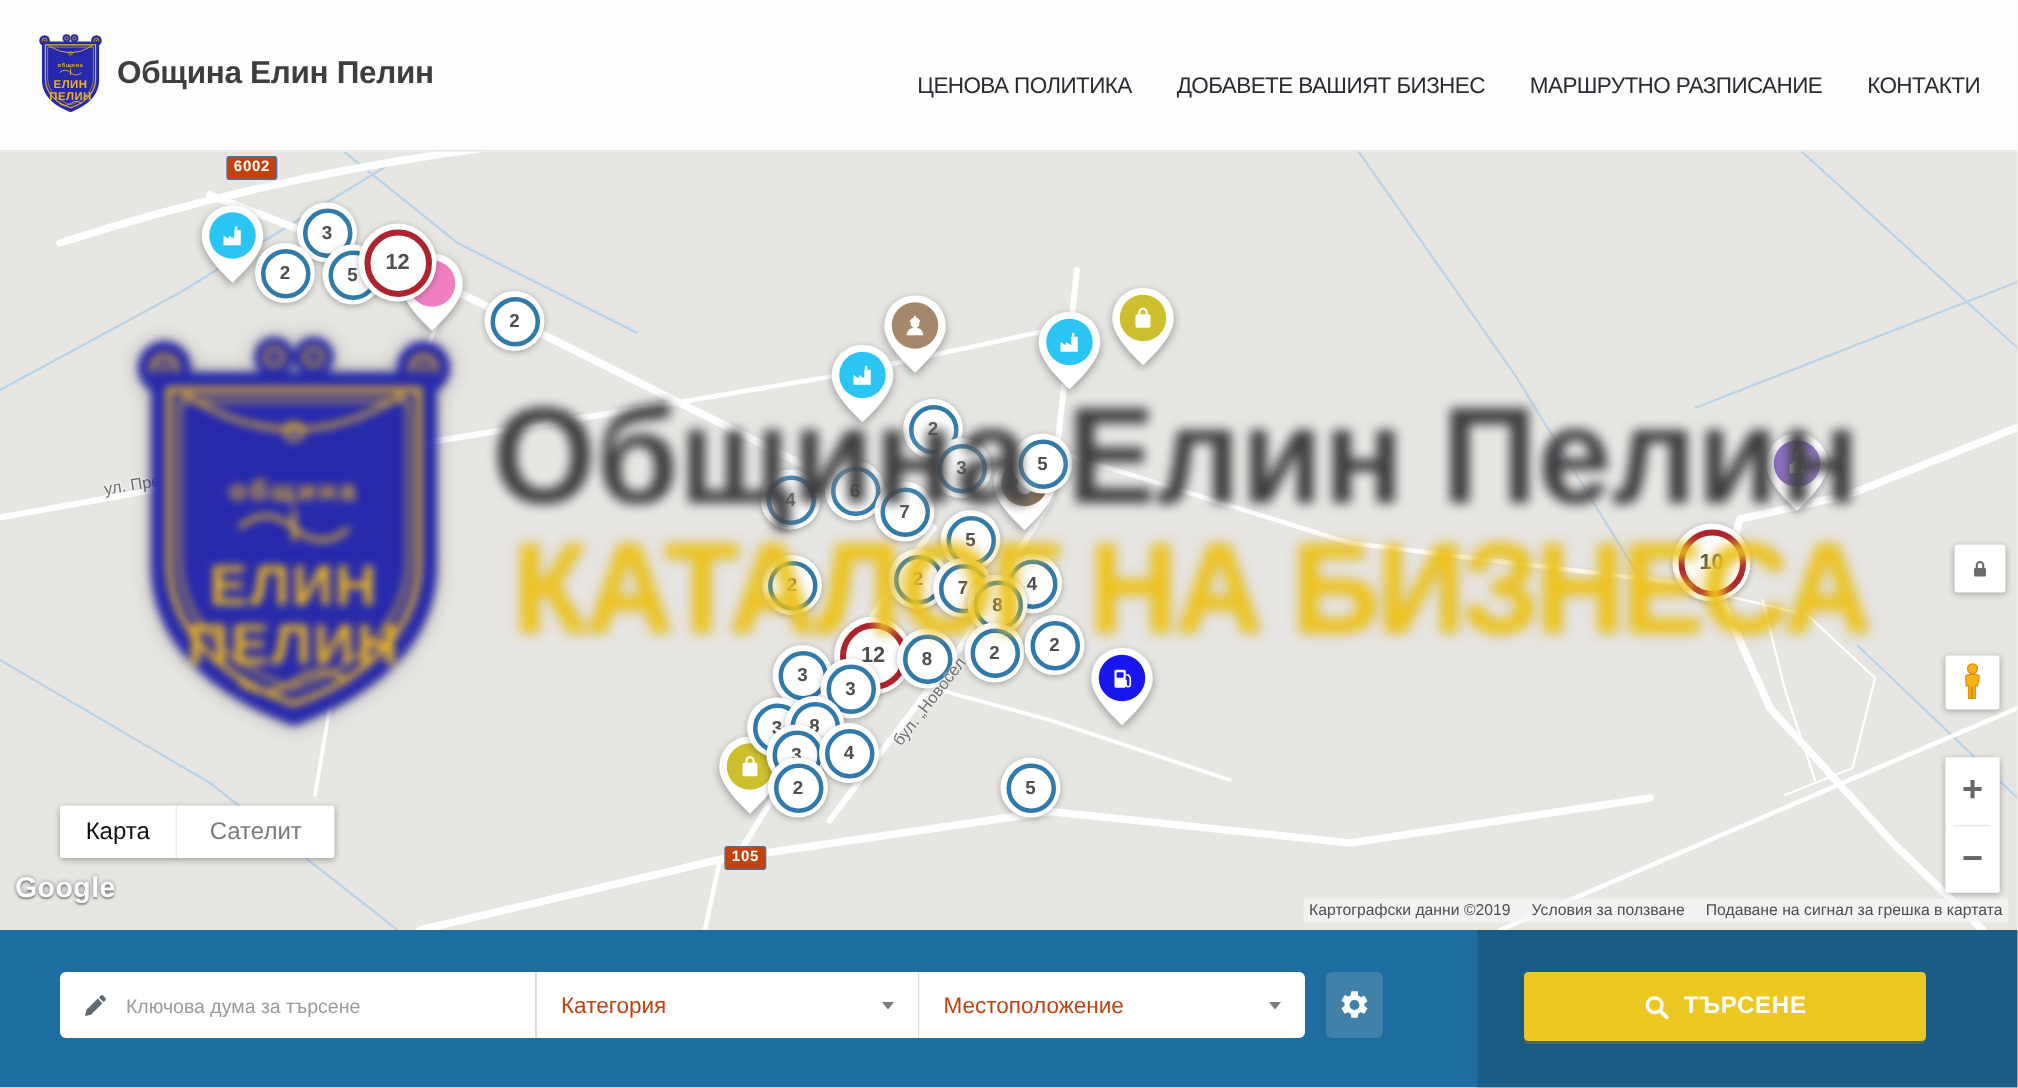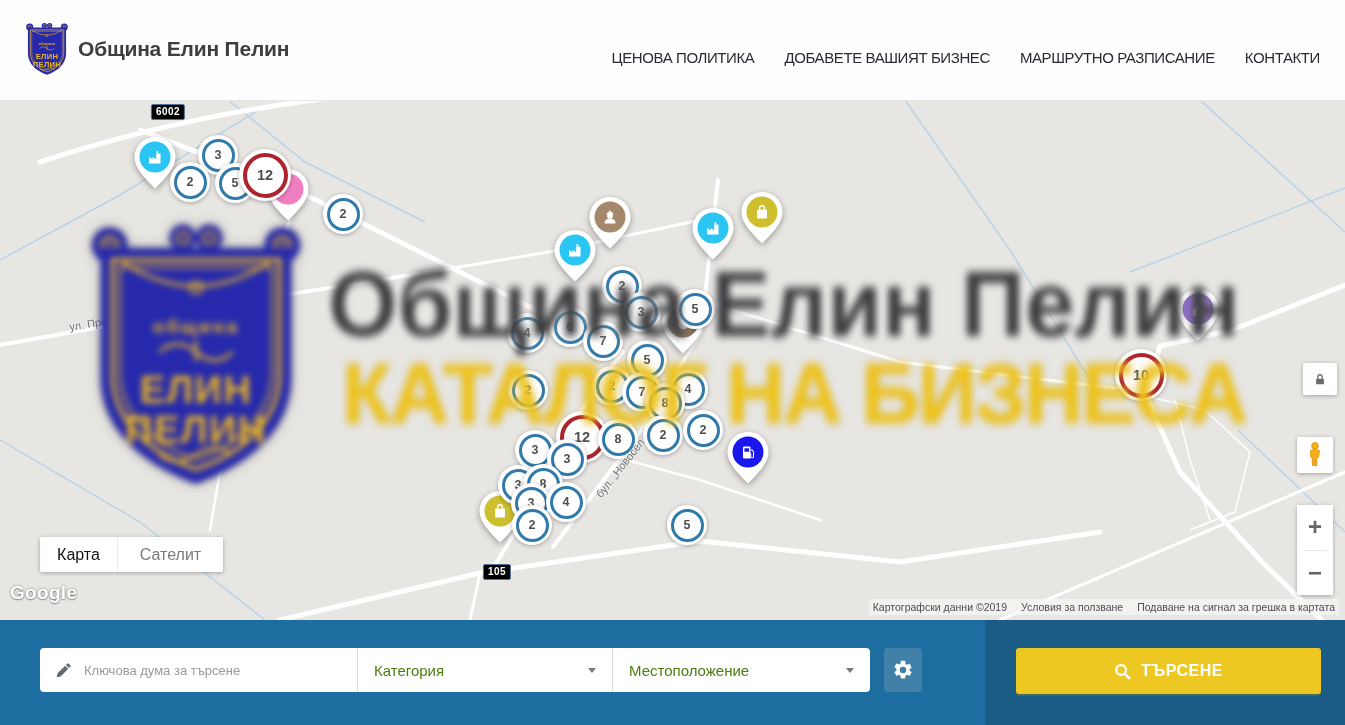--- a/index.html
+++ b/index.html
@@ -25,21 +25,21 @@
   .cluster{position:absolute;transform:translate(-50%,-50%);background:#fff;border-radius:50%;
            box-shadow:0 1px 4px rgba(0,0,0,.3);display:flex;align-items:center;justify-content:center;}
   .cluster.blue{width:40px;height:40px;}
   .cluster.blue .ring{width:27px;height:27px;border:3px solid #3079ab;}
   .cluster.red{width:52px;height:52px;}
   .cluster.red .ring{width:37px;height:37px;border:4px solid #ae242c;}
   .cluster .ring{border-radius:50%;display:flex;align-items:center;justify-content:center;background:#fff;}
   .cluster .cnt{font-weight:700;color:#4f4f4f;font-size:12.5px;}
   .cluster.red .cnt{font-size:14.5px;}
 
-  .road-shield{position:absolute;transform:translate(-50%,-50%);background:#000000;border:1px solid #51719d;
+  .road-shield{position:absolute;transform:translate(-50%,-50%);background:#c2410c;border:1px solid #51719d;
                color:#fff;font-size:10px;font-weight:700;padding:1px 4px 2px;border-radius:2px;letter-spacing:.5px;z-index:2;}
   .street-label{position:absolute;color:#6f6f6f;font-size:11px;white-space:nowrap;z-index:2;
                 text-shadow:0 0 2px #fff,0 0 2px #fff;}
 
   
   .wm{position:absolute;z-index:6;pointer-events:none;}
   .wm-crest{left:85px;top:116px;width:222px;filter:blur(3px) drop-shadow(0 0 6px rgba(0,0,0,.35));}
   .wm-title{left:328px;top:158px;font-size:92px;font-weight:700;color:#3d3d40;letter-spacing:0;
             line-height:1;filter:blur(4px);text-shadow:0 0 8px rgba(255,255,255,.85);
             transform:scaleX(.97);transform-origin:left;white-space:nowrap;}
@@ -71,26 +71,26 @@
   .searchbar{position:absolute;top:620px;left:0;width:1345px;height:105px;background:#1e6da1;z-index:40;}
   .searchbar .right-panel{position:absolute;left:985px;top:0;width:360px;height:105px;background:#1a5c86;}
   .fields{position:absolute;left:40px;top:28px;height:44px;display:flex;}
   .field{background:#fff;height:44px;display:flex;align-items:center;box-sizing:border-box;position:relative;}
   .f-keyword{width:317px;border-radius:4px 0 0 4px;padding-left:15px;}
   .f-keyword input{border:0;outline:none;font-size:13px;color:#444;width:250px;margin-left:10px;
                    font-family:"Liberation Sans",sans-serif;}
   .f-keyword input::placeholder{color:#9a9a9a;}
   .f-select{width:255px;border-left:1px solid #dcdcdc;padding:0 16px;cursor:pointer;justify-content:space-between;}
   .f-select.last{width:258px;border-radius:0 4px 4px 0;}
-  .f-select .val{font-size:15px;color:#4d7c0f;}
+  .f-select .val{font-size:15px;color:#c2410c;}
   .arrow-down{width:0;height:0;border-left:4.5px solid transparent;border-right:4.5px solid transparent;
               border-top:5.5px solid #7a7a7a;}
   .gear-btn{position:absolute;left:884px;top:28px;width:38px;height:44px;background:#4180a9;border:0;border-radius:4px;
             display:flex;align-items:center;justify-content:center;cursor:pointer;}
-  .search-btn{position:absolute;left:1016px;top:28px;width:305px;height:46px;background:#eec822;border:0;border-radius:3px;
+  .search-btn{position:absolute;left:1016px;top:28px;width:268px;height:46px;background:#eec822;border:0;border-radius:3px;
               color:#fff;font-size:16px;font-weight:700;letter-spacing:.5px;cursor:pointer;
               display:flex;align-items:center;justify-content:center;gap:10px;
               font-family:"Liberation Sans",sans-serif;box-shadow:0 2px 0 rgba(160,125,10,.35);}
 </style>
 </head>
 <body>
 
 <div class="header">
   <div class="brand">
     <span class="crest-small" id="crest-small"><svg viewBox="0 0 150 190" width="100%" height="100%">

